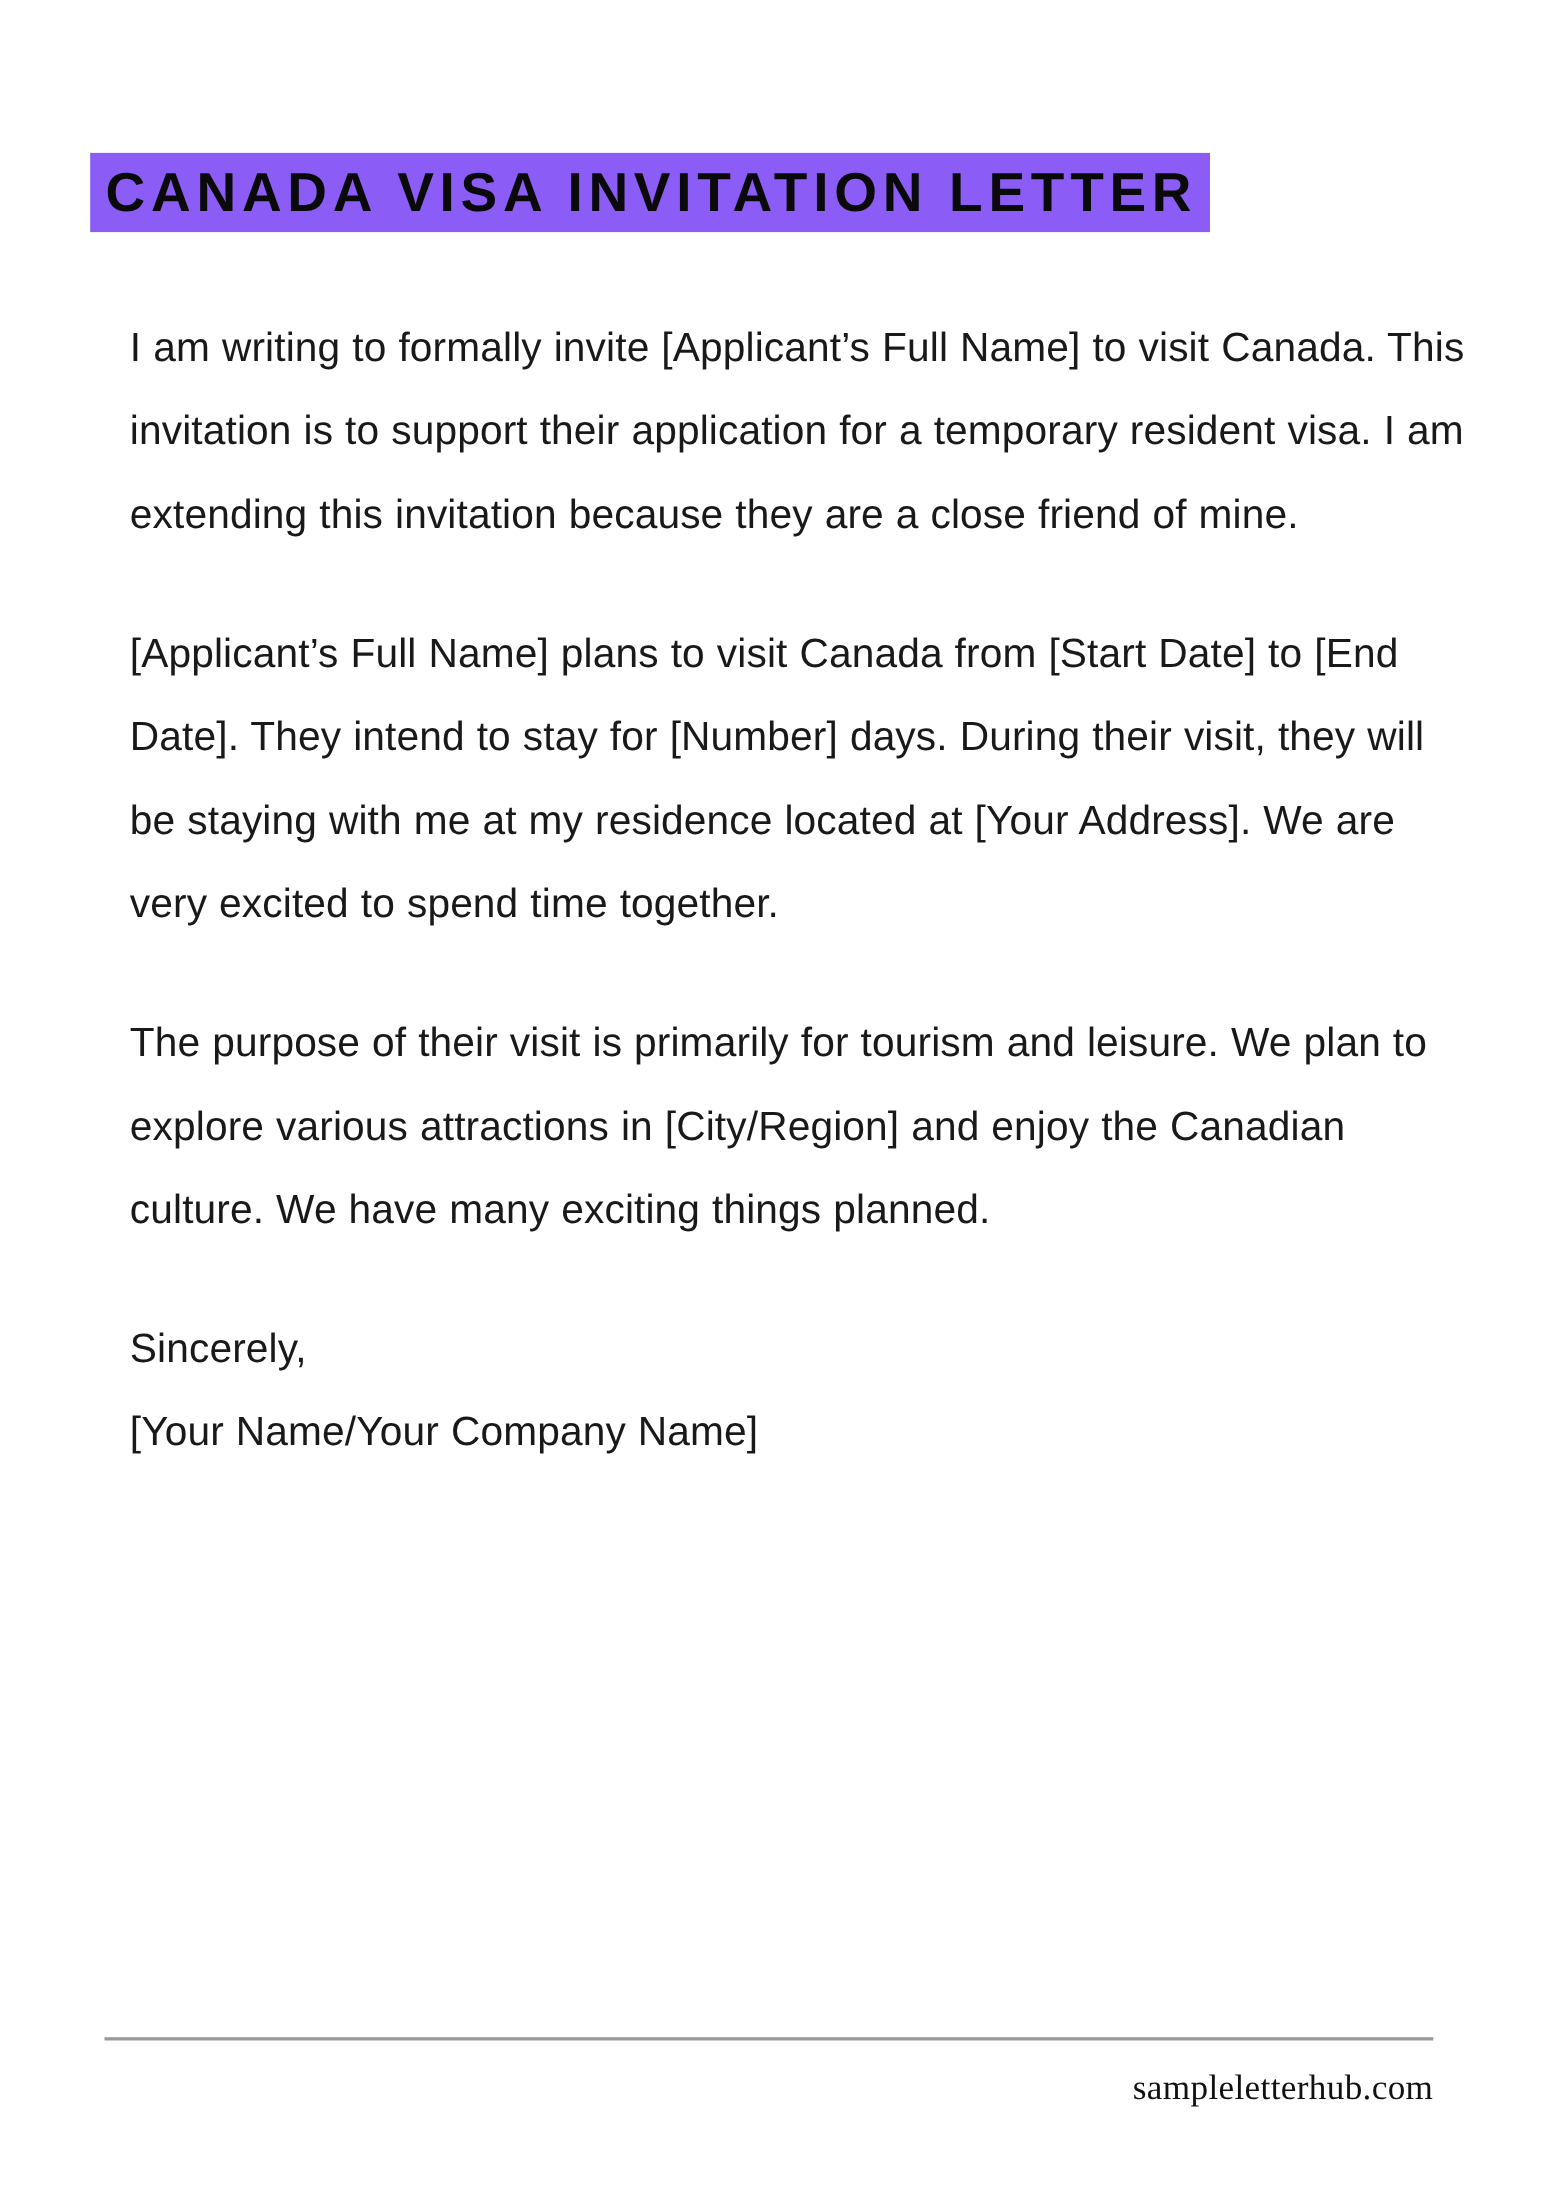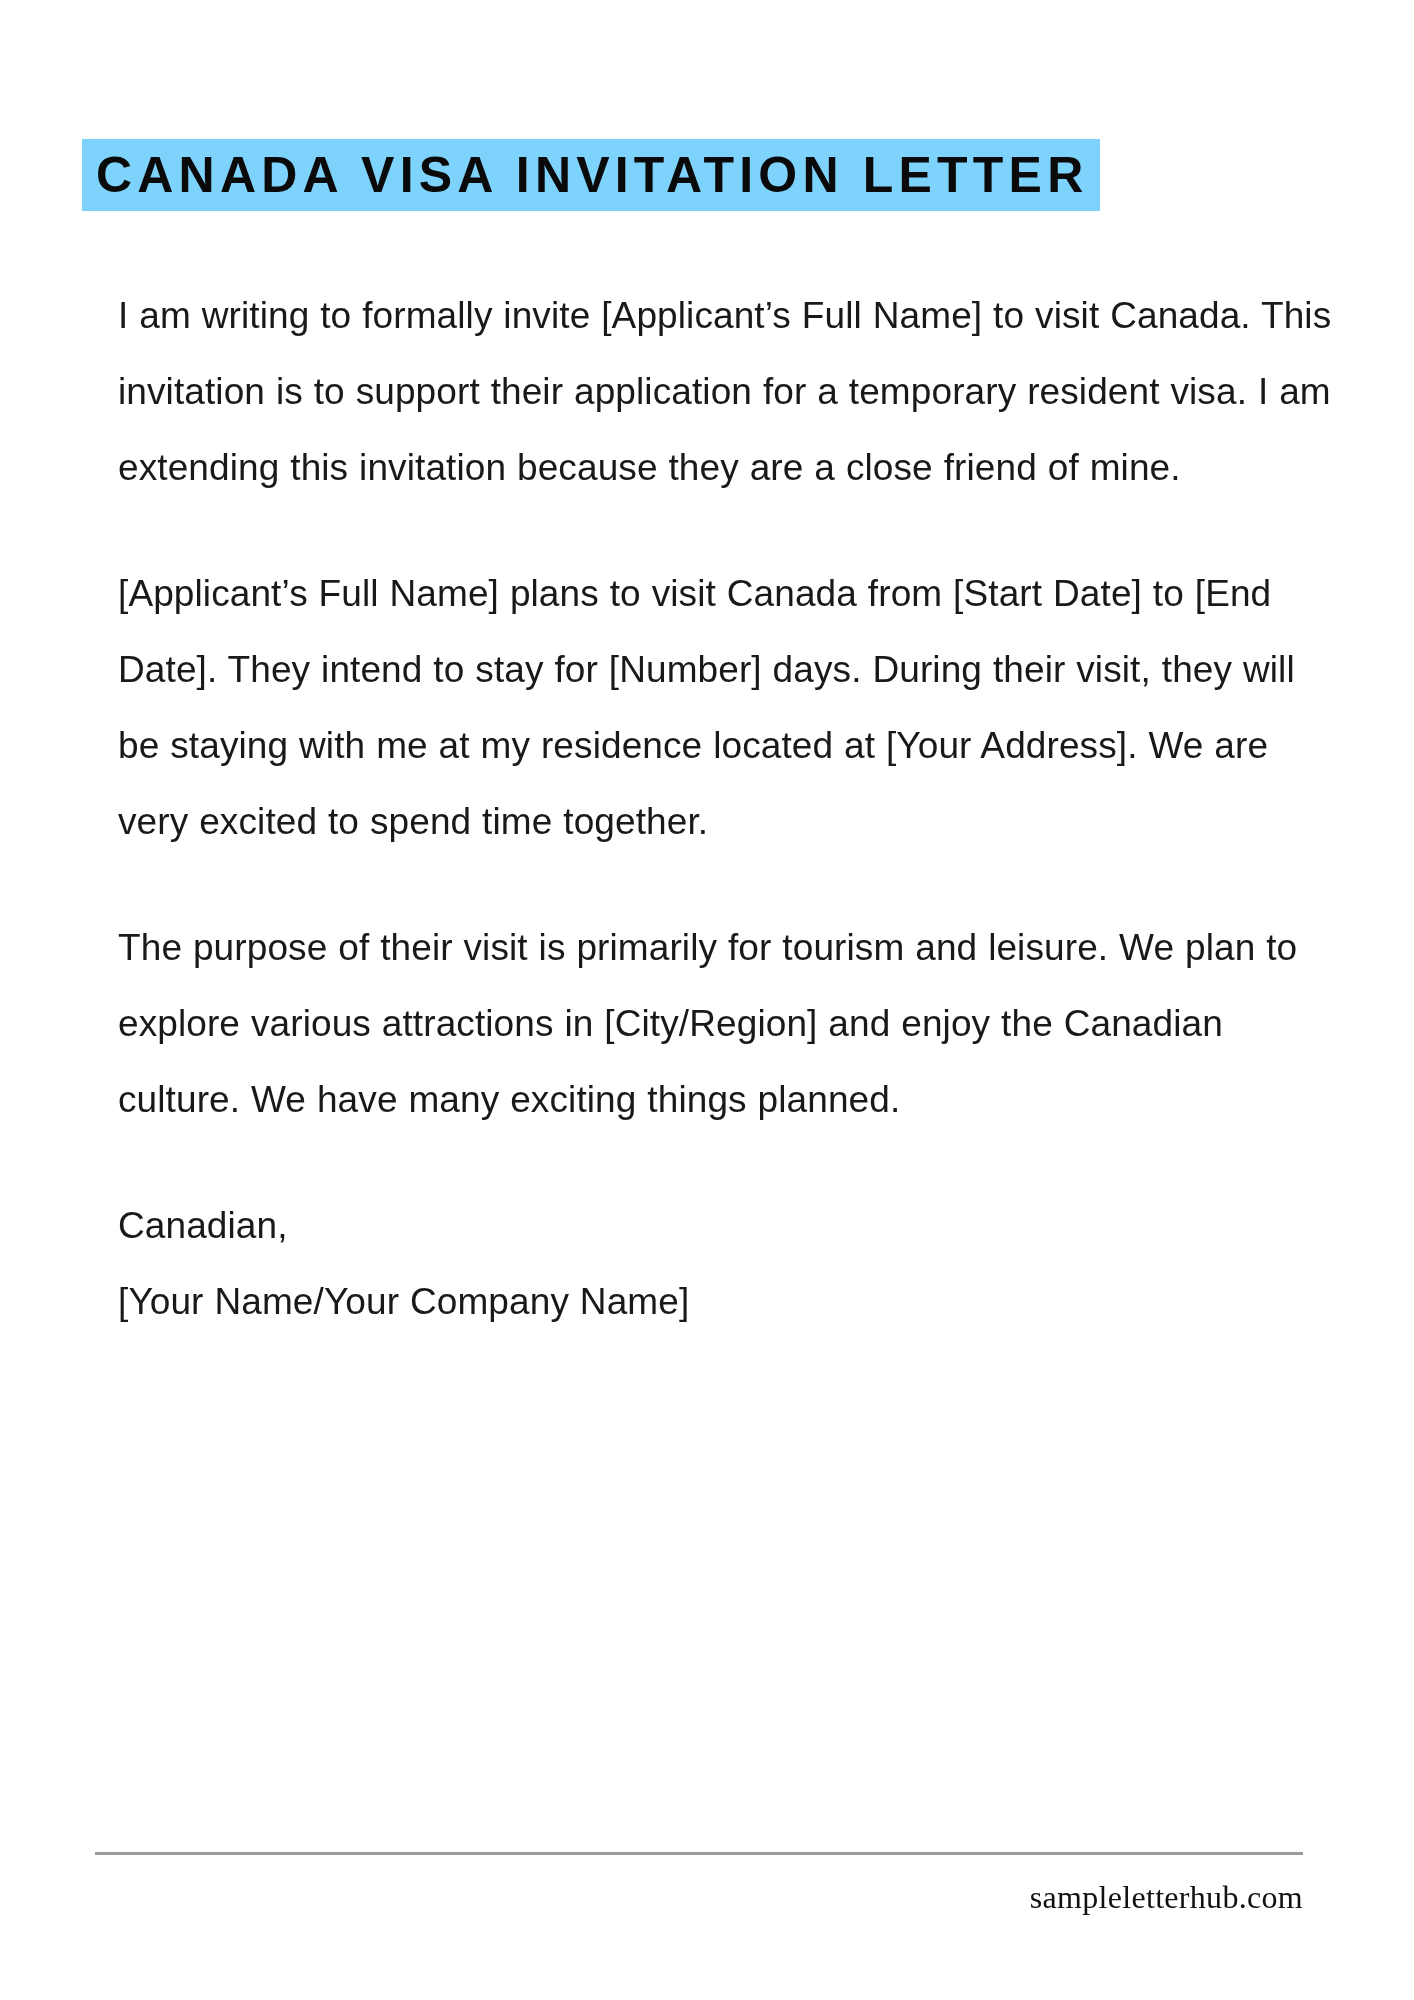--- a/index.html
+++ b/index.html
@@ -21,21 +21,21 @@
   
   .title-wrap {
     position: absolute;
     left: 82px;
     top: 105px;
     width: 1192px;
   }
 
   .title {
     display: inline-block;
-    background: #7dd3fc;
+    background: #8b5cf6;
     color: #0a0a0a;
     font-family: "Liberation Sans", sans-serif;
     font-size: 50px;
     font-weight: 700;
     letter-spacing: 5.2px;
     line-height: 72px;
     padding: 0 12px 0 14px;
     white-space: nowrap;
   }
 
@@ -100,21 +100,21 @@
   <div class="body">
 
 
     <p class="para">I am writing to formally invite [Applicant’s Full Name] to visit Canada. This invitation is to support their application for a temporary resident visa. I am extending this invitation because they are a close friend of mine.</p>
 
     <p class="para">[Applicant’s Full Name] plans to visit Canada from [Start Date] to [End Date]. They intend to stay for [Number] days. During their visit, they will be staying with me at my residence located at [Your Address]. We are very excited to spend time together.</p>
 
     <p class="para">The purpose of their visit is primarily for tourism and leisure. We plan to explore various attractions in [City/Region] and enjoy the Canadian culture. We have many exciting things planned.</p>
 
     <div class="closing-block">
-      <p class="para closing-line">Canadian,</p>
+      <p class="para closing-line">Sincerely,</p>
       <p class="para closing-line">[Your Name/Your Company Name]</p>
     </div>
 
   </div>
 
   <div class="footer">
     <hr class="footer-rule">
     <div class="footer-site">sampleletterhub.com</div>
   </div>
 

